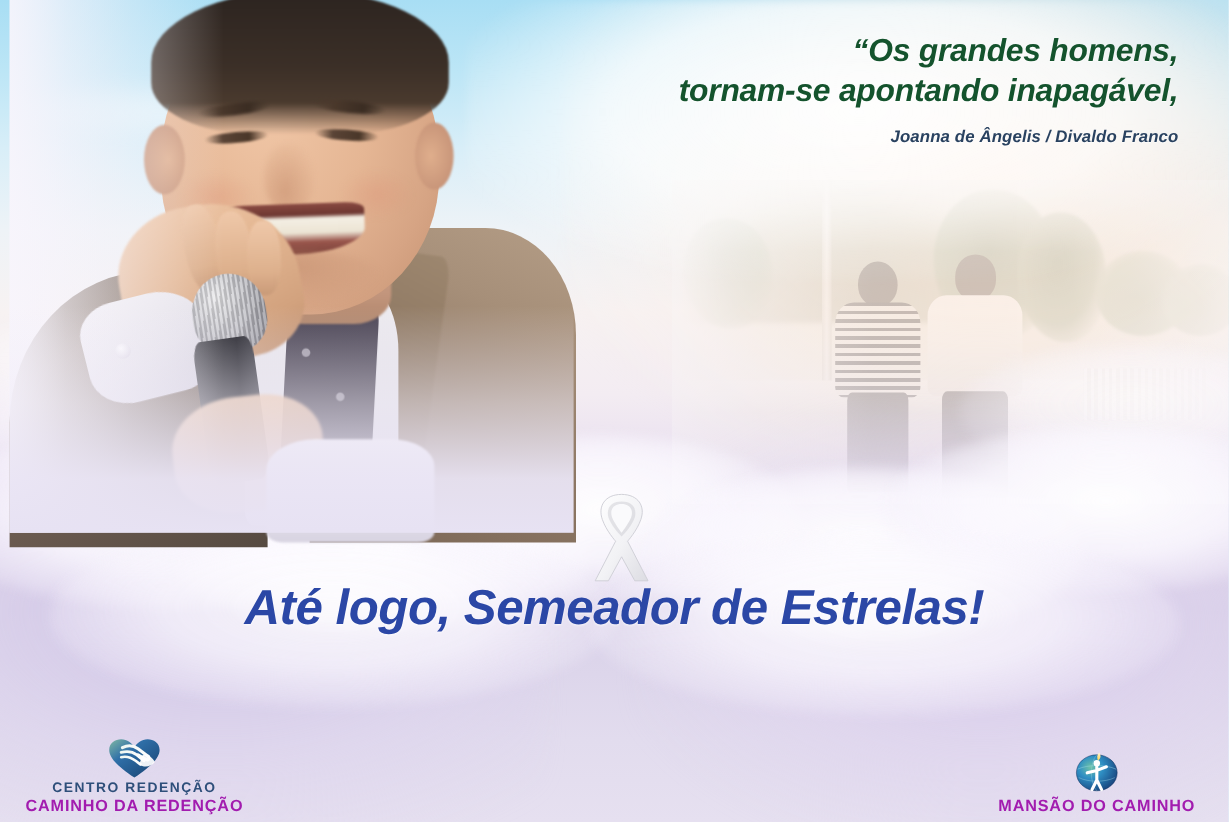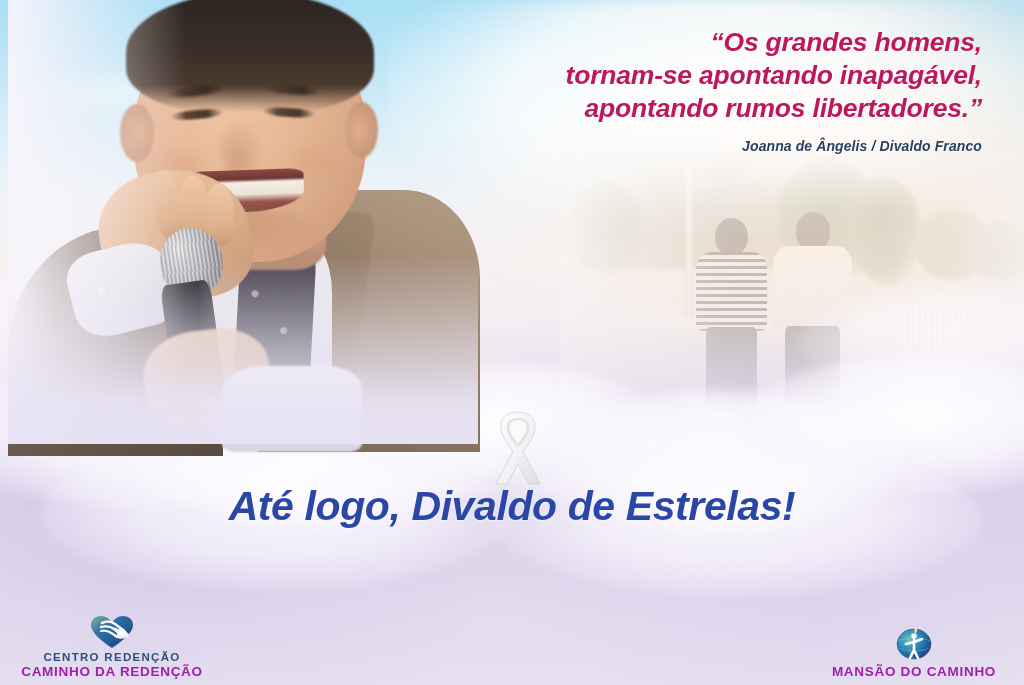--- a/index.html
+++ b/index.html
@@ -414,21 +414,21 @@
     top: 26px;
     width: 560px;
     text-align: right;
   }
   .quote-line {
     font-style: italic;
     font-weight: bold;
     font-size: 26.5px;
     line-height: 33px;
     letter-spacing: -0.2px;
-    color: #be185d;
+    color: #14532d;
     white-space: nowrap;
     text-shadow: 0 1px 1px rgba(255,255,255,0.9);
   }
   .quote-attrib {
     margin-top: 13px;
     font-style: italic;
     font-weight: bold;
     font-size: 14px;
     letter-spacing: 0.1px;
     color: #2a4260;
@@ -573,21 +573,20 @@
     <div class="pt-mic-head"></div>
     <div class="pt-mic-body"></div>
     <div class="pt-hand2"></div>
     <div class="pt-sleeve-w"></div>
     <div class="portrait-fade"></div>
   </div>
 
   <div class="quote-block">
     <div class="quote-line">“Os grandes homens,</div>
     <div class="quote-line">tornam-se apontando inapagável,</div>
-    <div class="quote-line">apontando rumos libertadores.”</div>
     <div class="quote-attrib">Joanna de Ângelis / Divaldo Franco</div>
   </div>
 
   <div class="ribbon-wrap">
     <svg viewBox="0 0 76 82" xmlns="http://www.w3.org/2000/svg">
       <defs>
         <linearGradient id="ribGrad" x1="0" y1="0" x2="1" y2="1">
           <stop offset="0%" stop-color="#ffffff"></stop>
           <stop offset="55%" stop-color="#f2f2f5"></stop>
           <stop offset="100%" stop-color="#dcdce2"></stop>
@@ -597,21 +596,21 @@
                L16 78 L27 78 L38 58 L49 78 L60 78 L43 45
                C43 45 51 36 54 27 C58 16 52 6 38 6 Z" fill="url(#ribGrad)" stroke="#cfcfd6" stroke-width="0.8"></path>
       <path d="M38 12 C29 12 25 18 27 25 C29 31 34 37 38 41
                C42 37 47 31 49 25 C51 18 47 12 38 12 Z" fill="#b9b9c2" opacity="0.35"></path>
       <path d="M38 14 C31 14 28 19 30 25 C32 30 36 35 38 38
                C40 35 44 30 46 25 C48 19 45 14 38 14 Z" fill="#fafafc"></path>
     </svg>
   </div>
 
   <div class="headline">
-    <div class="hl-line hl-1">Até logo, Divaldo de Estrelas!</div>
+    <div class="hl-line hl-1">Até logo, Semeador de Estrelas!</div>
   </div>
 
   <div class="logo-block logo-left">
     <div class="logo-mark">
       <svg viewBox="0 0 46 34" xmlns="http://www.w3.org/2000/svg">
         <defs>
           <linearGradient id="heartG" x1="0" y1="0" x2="1" y2="1">
             <stop offset="0%" stop-color="#7fb8a4"></stop>
             <stop offset="35%" stop-color="#2f6fa8"></stop>
             <stop offset="100%" stop-color="#17406e"></stop>

